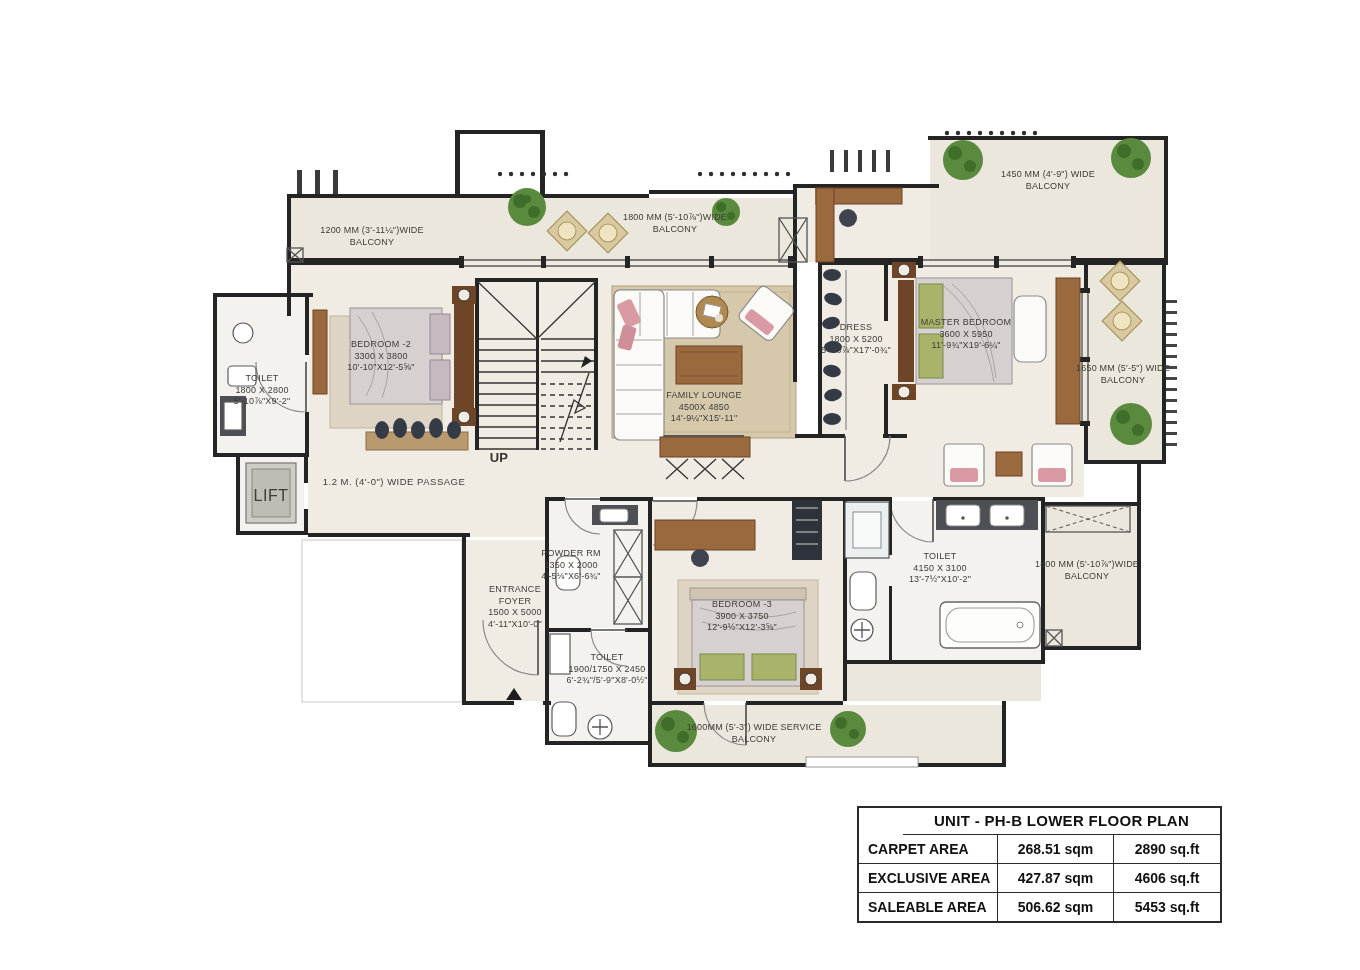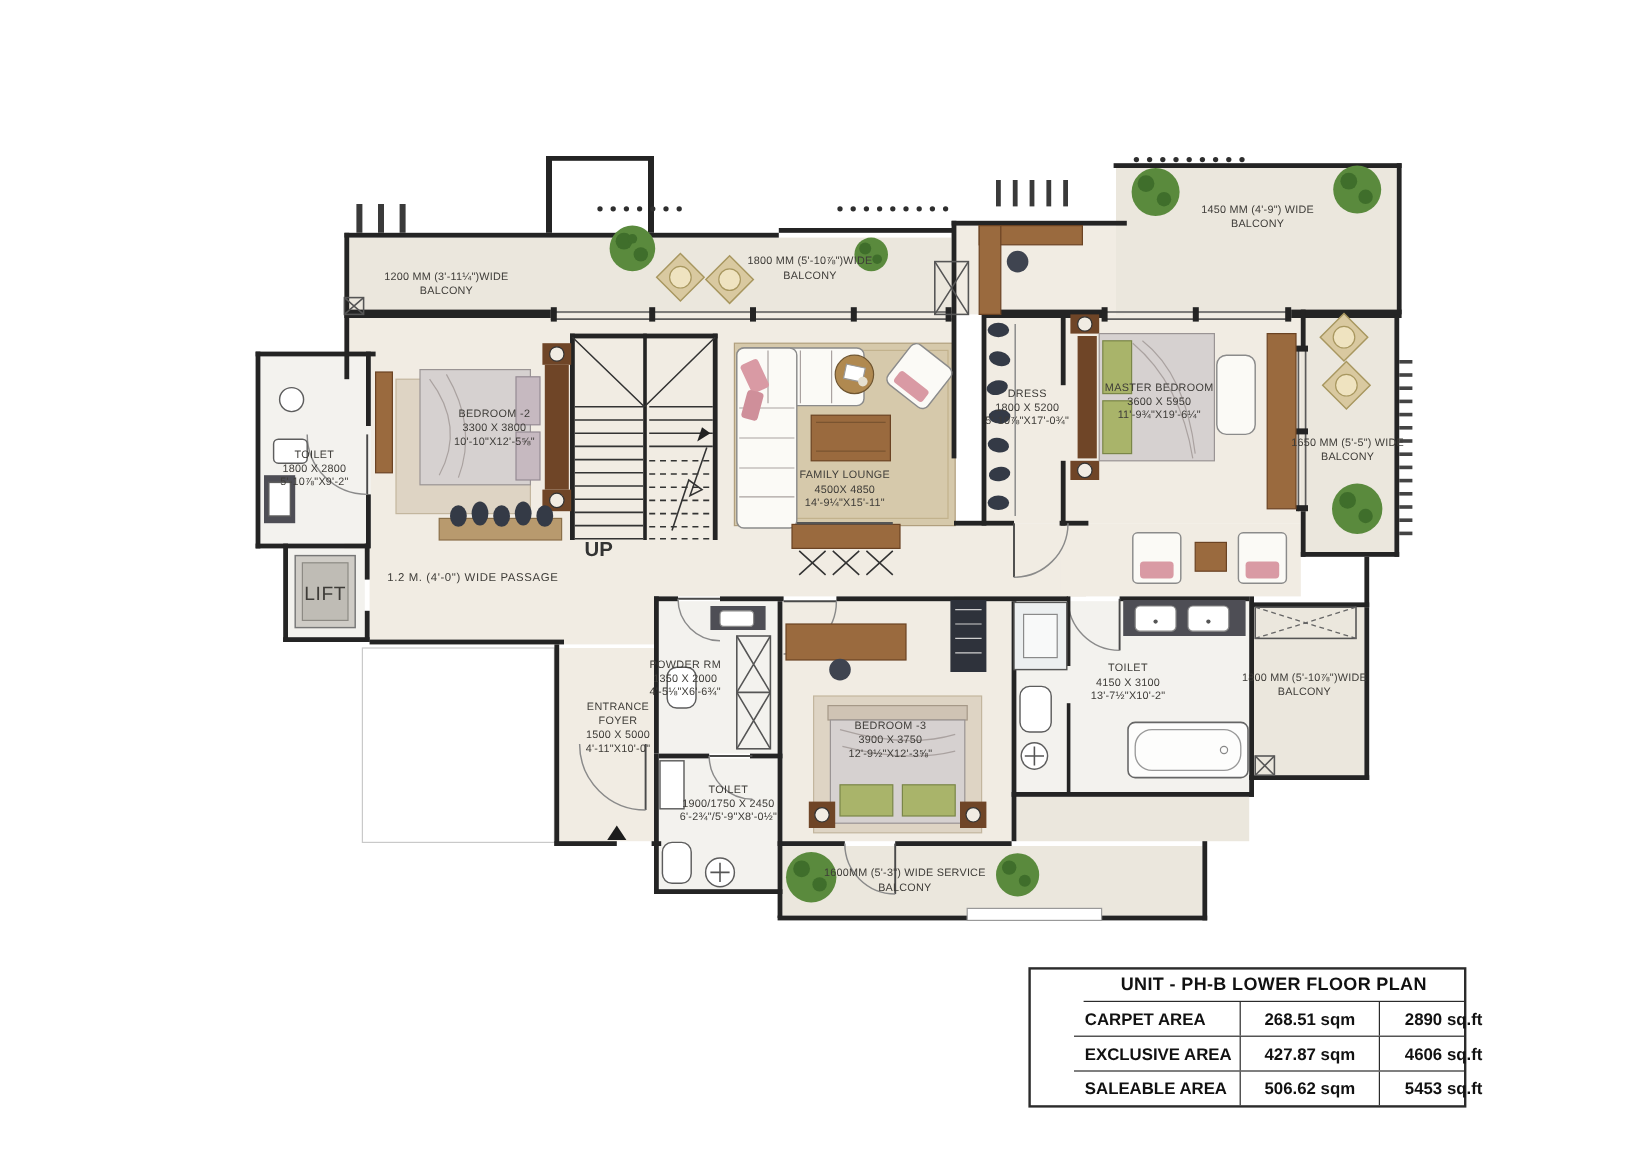--- a/index.html
+++ b/index.html
@@ -35,31 +35,31 @@
   .arc{fill:none;stroke:#8a8a8a;stroke-width:1.2;}
   .leaf{fill:none;stroke:#4a4a4a;stroke-width:1.6;}
   .dot{fill:#2e2e2e;}
   .grain{fill:none;stroke:#7a5430;stroke-width:1;}
   .fold{fill:none;stroke:#aaa2a0;stroke-width:1;}
 
   
   .rl{position:absolute;transform:translate(-50%,-50%);text-align:center;font-size:9px;
       line-height:1.3;color:#3e3c38;letter-spacing:.2px;white-space:nowrap;font-weight:500;}
   .rl .nm{letter-spacing:.3px;}
-  .up-lbl{font-size:17px;font-weight:600;color:#333;}
+  .up-lbl{font-size:13px;font-weight:600;color:#333;}
   .psg-lbl{font-size:9.5px;letter-spacing:.5px;}
   .lift-lbl{font-size:16px;letter-spacing:.5px;text-align:center;}
 
   
   .area-table{position:absolute;left:857px;top:806px;width:361px;background:#fff;
               border:2px solid #2b2b2b;color:#111;}
   .at-title{height:26px;line-height:26px;text-align:center;font-size:15px;font-weight:700;
             border-bottom:1.5px solid #2b2b2b;letter-spacing:.3px;margin-left:44px;}
   .at-row{display:grid;grid-template-columns:139px 116px 106px;height:28px;line-height:28px;
-          border-bottom:1.5px solid #2b2b2b;font-size:14px;margin-left:36px;}
+          border-bottom:1.5px solid #2b2b2b;font-size:14px;}
   .at-row:last-child{border-bottom:none;}
   .at-label{padding-left:9px;border-right:1.5px solid #2b2b2b;font-weight:600;}
   .at-sqm{border-right:1.5px solid #2b2b2b;text-align:center;font-weight:700;}
   .at-sqft{text-align:center;font-weight:700;}
 </style>
 </head>
 <body>
 
 <div id="plan">
 
@@ -513,21 +513,21 @@
       <rect x="946" y="608" width="88" height="34" rx="14" fill="none" stroke="#999" stroke-width="1.1"></rect>
       <circle cx="1020" cy="625" r="3" fill="none" stroke="#888"></circle>
     </g>
   </g>
 
   <rect x="806" y="757" width="112" height="10" fill="#fff" stroke="#999" stroke-width="1"></rect>
 
   <polygon points="514,688 506,700 522,700" fill="#1c1c1c"></polygon>
 </svg>
 
-  <div class="rl" style="left:412px;top:357px">
+  <div class="rl" style="left:381px;top:357px">
     <div class="nm">BEDROOM -2</div>
     <div>3300 X 3800</div>
     <div>10'-10"X12'-5⅝"</div>
   </div>
   <div class="rl" style="left:262px;top:391px">
     <div class="nm">TOILET</div>
     <div>1800 X 2800</div>
     <div>5'-10⅞"X9'-2"</div>
   </div>
   <div class="rl lift-lbl" style="left:271px;top:496px">

